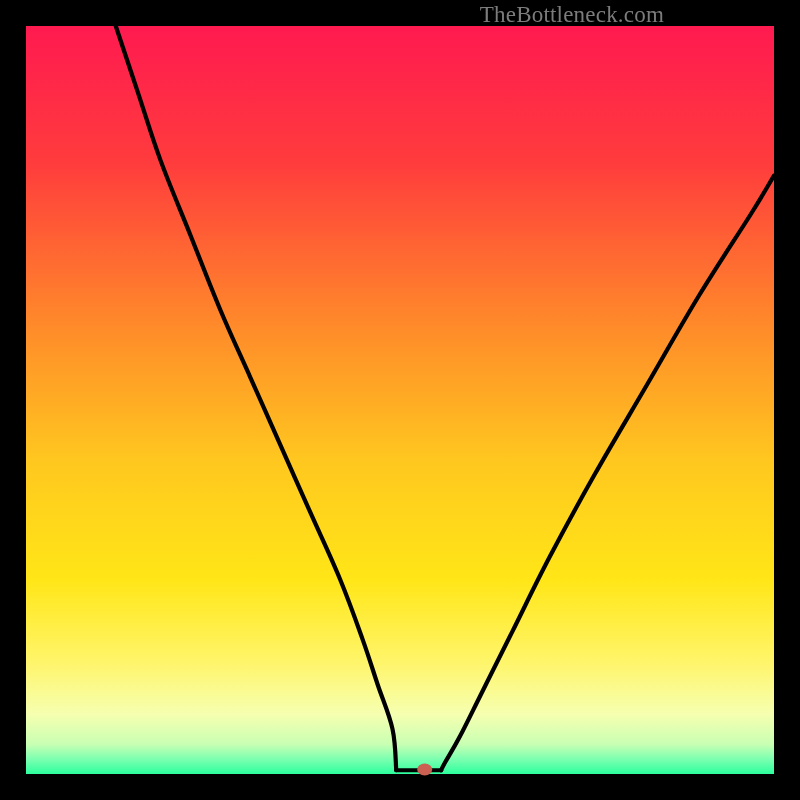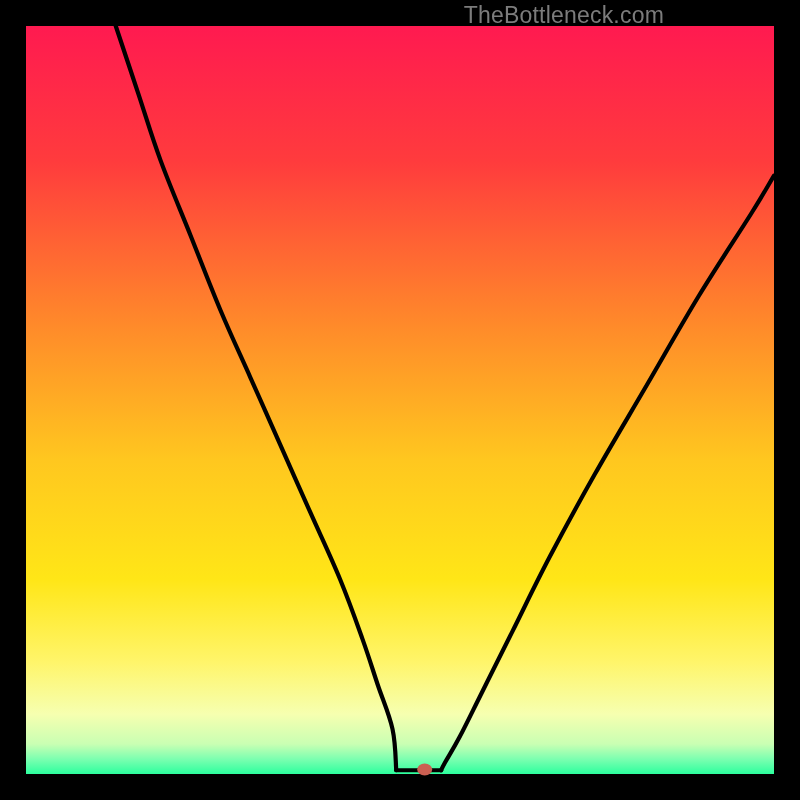--- a/index.html
+++ b/index.html
@@ -11,20 +11,21 @@
     background: #000;
     font-family: Arial, Helvetica, sans-serif;
   }
   .frame {
     position: absolute;
     top: 0;
     left: 0;
     width: 692px;
     height: 800px;
     background: #000;
+    font-family: Liberation Serif, serif;
   }
   .plot {
     position: absolute;
     top: 26px;
     left: 26px;
     width: 748px;
     height: 748px;
     
   }
   .watermark {

